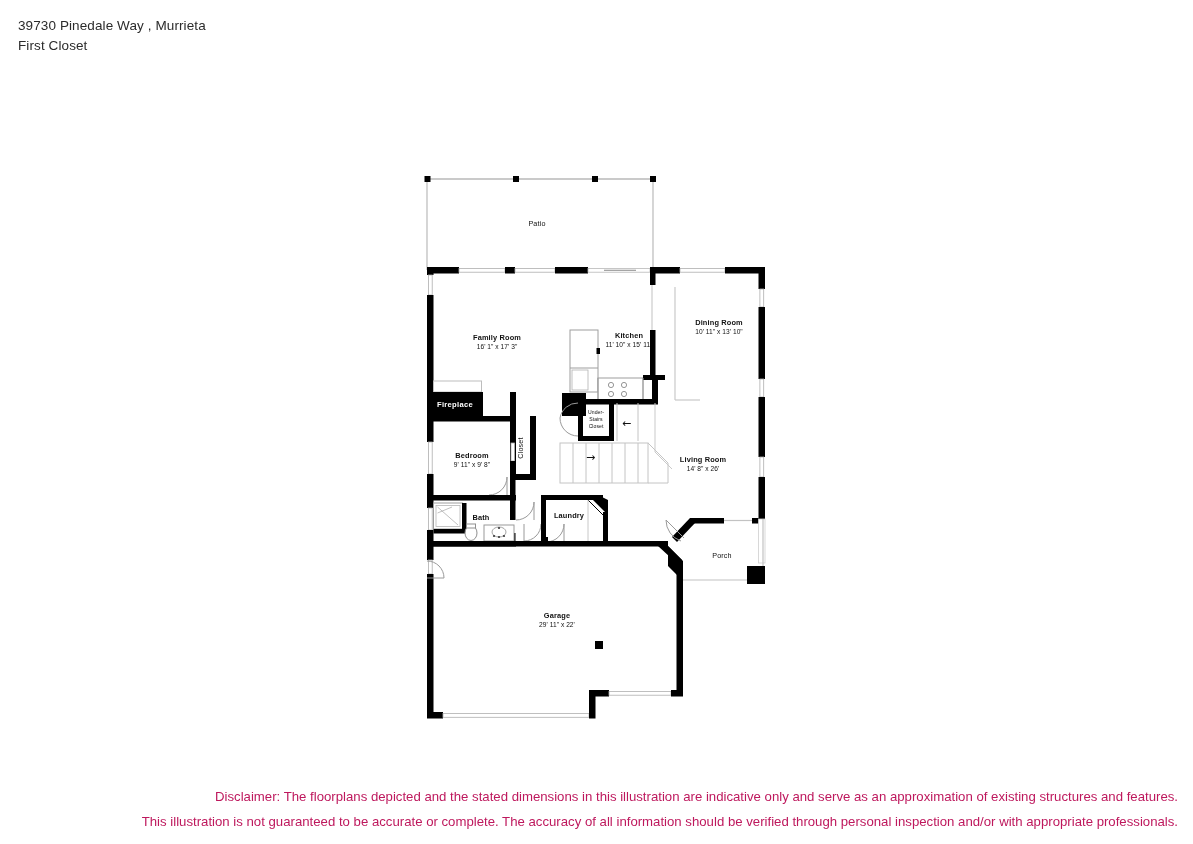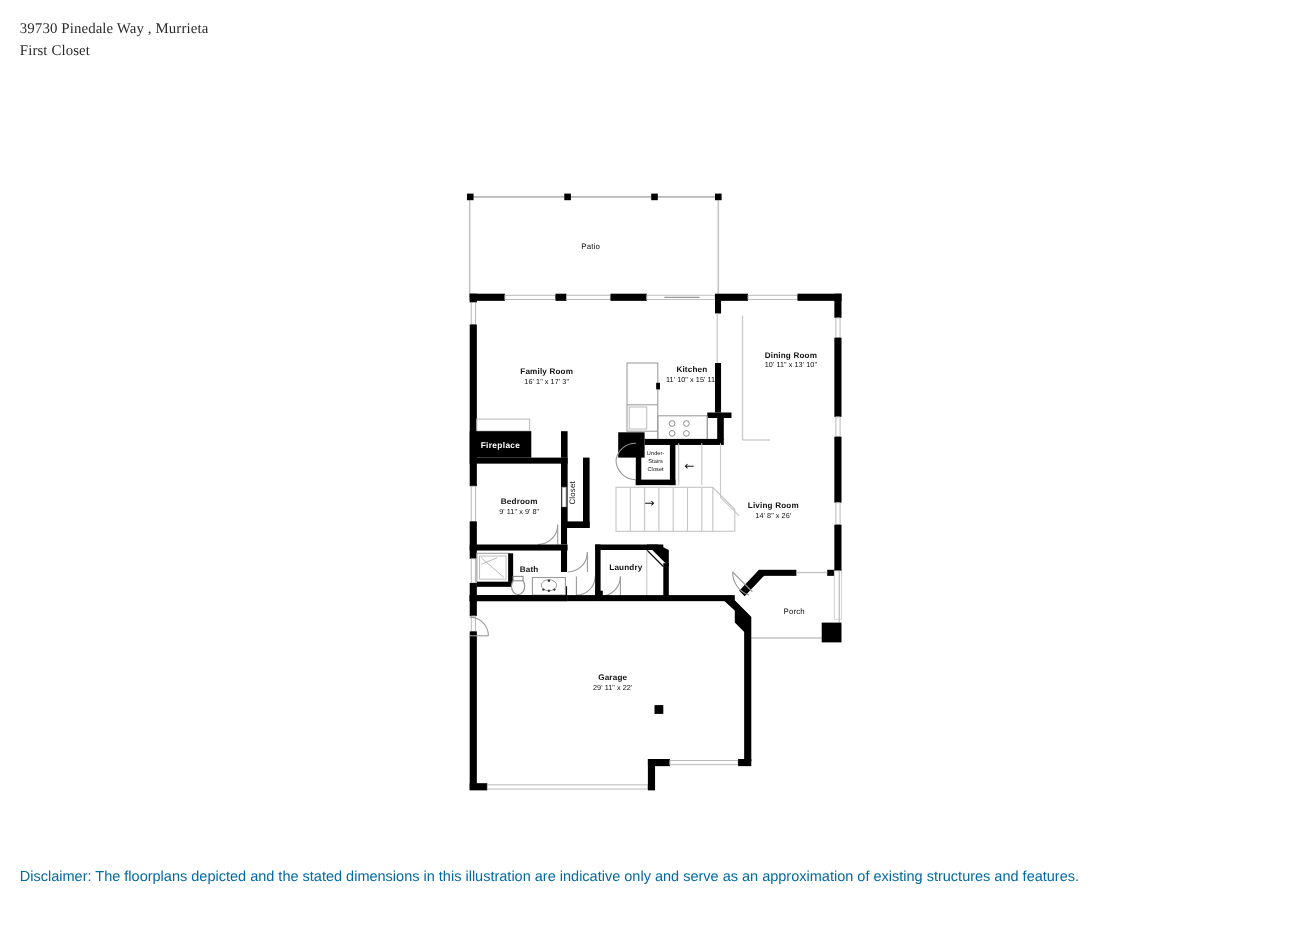--- a/index.html
+++ b/index.html
@@ -14,21 +14,20 @@
     position: relative;
     font-family: "Liberation Sans", sans-serif;
     color: #1a1a1a;
     overflow: hidden;
   }
   #header {
     position: absolute;
     left: 18px;
     top: 16px;
     line-height: 20px;
-    font-family: Liberation Serif, serif;
   }
   #header .line {
     font-size: 13.5px;
     color: #2b2b2b;
     letter-spacing: 0.1px;
     white-space: nowrap;
   }
   #plan {
     position: absolute;
     left: 0;
@@ -37,23 +36,24 @@
     height: 780px;
   }
   #footer {
     position: absolute;
     left: 18px;
     top: 784px;
     width: 1160px;
   }
   #footer .line {
     font-size: 13.2px;
-    color: #0369a1;
+    color: #be185d;
     line-height: 25px;
     white-space: nowrap;
+    text-align: right;
   }
   .rm-name {
     font-size: 7.4px;
     font-weight: bold;
     letter-spacing: 0.15px;
   }
   .rm-dim {
     font-size: 6.6px;
     letter-spacing: 0.05px;
   }
@@ -338,13 +338,14 @@
     <rect x="595" y="641" width="8" height="8" fill="#000"></rect>
     <text class="rm-name" x="557" y="618" text-anchor="middle">Garage</text>
     <text class="rm-dim" x="557" y="627" text-anchor="middle">29' 11" x 22'</text>
   </g>
 
 </svg>
 </div>
 
 <div id="footer">
   <div class="line">Disclaimer: The floorplans depicted and the stated dimensions in this illustration are indicative only and serve as an approximation of existing structures and features.</div>
+  <div class="line">This illustration is not guaranteed to be accurate or complete. The accuracy of all information should be verified through personal inspection and/or with appropriate professionals.</div>
 </div>
 
 </body></html>

